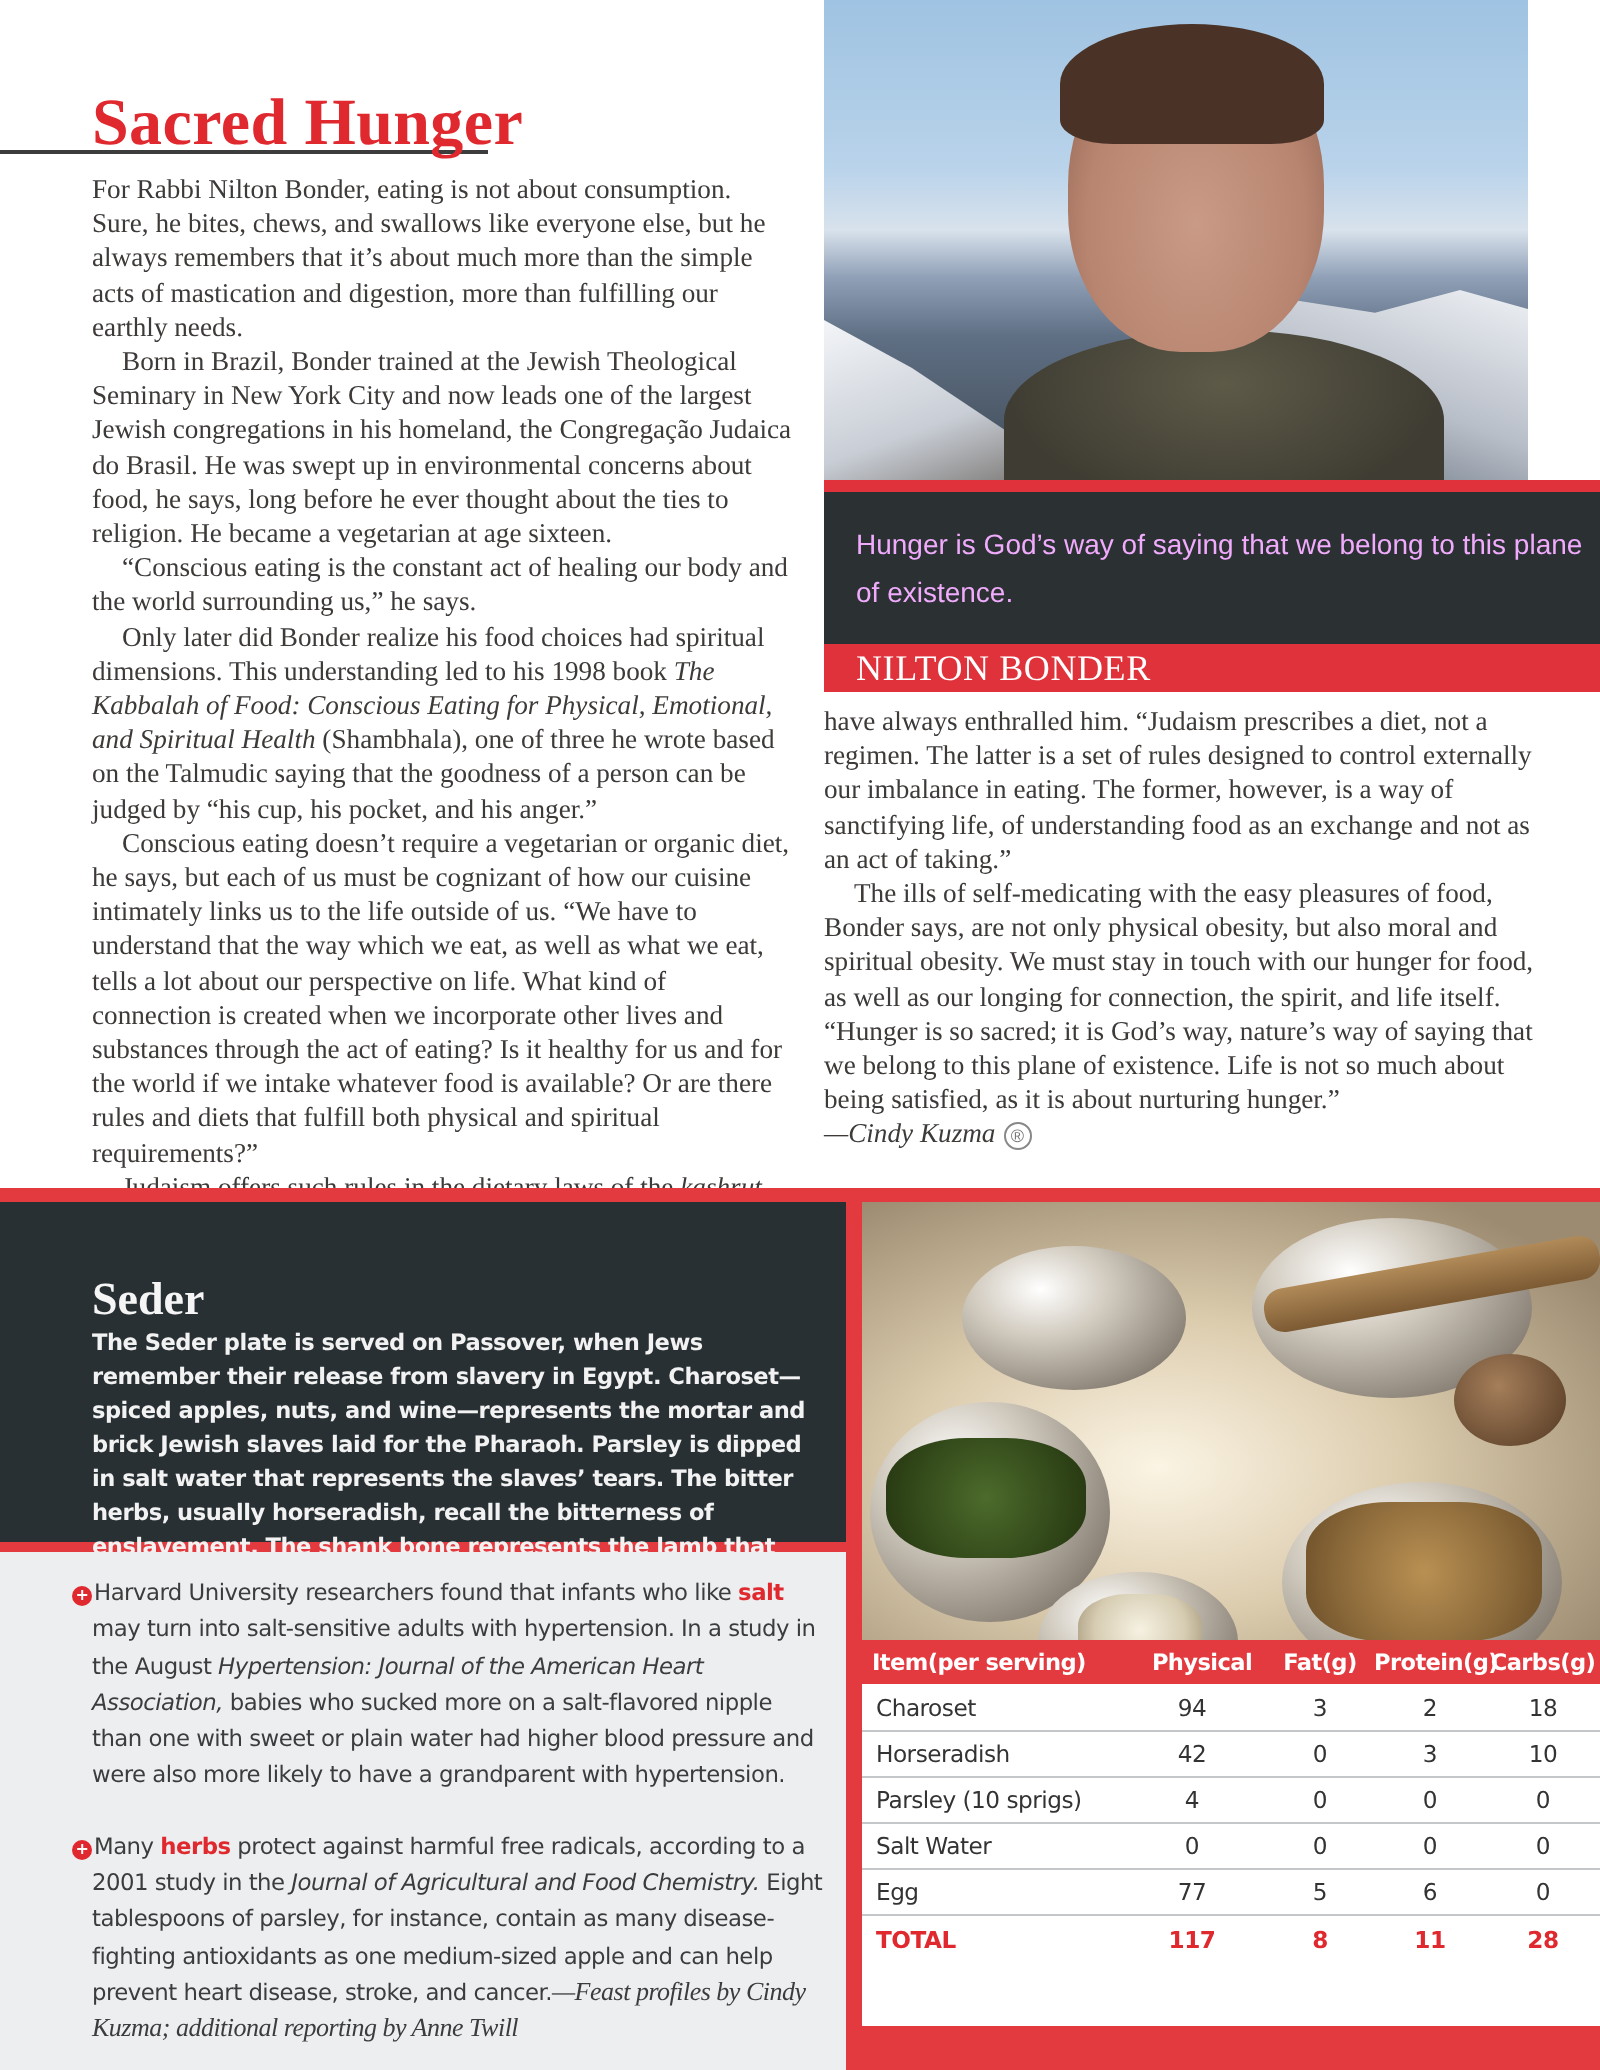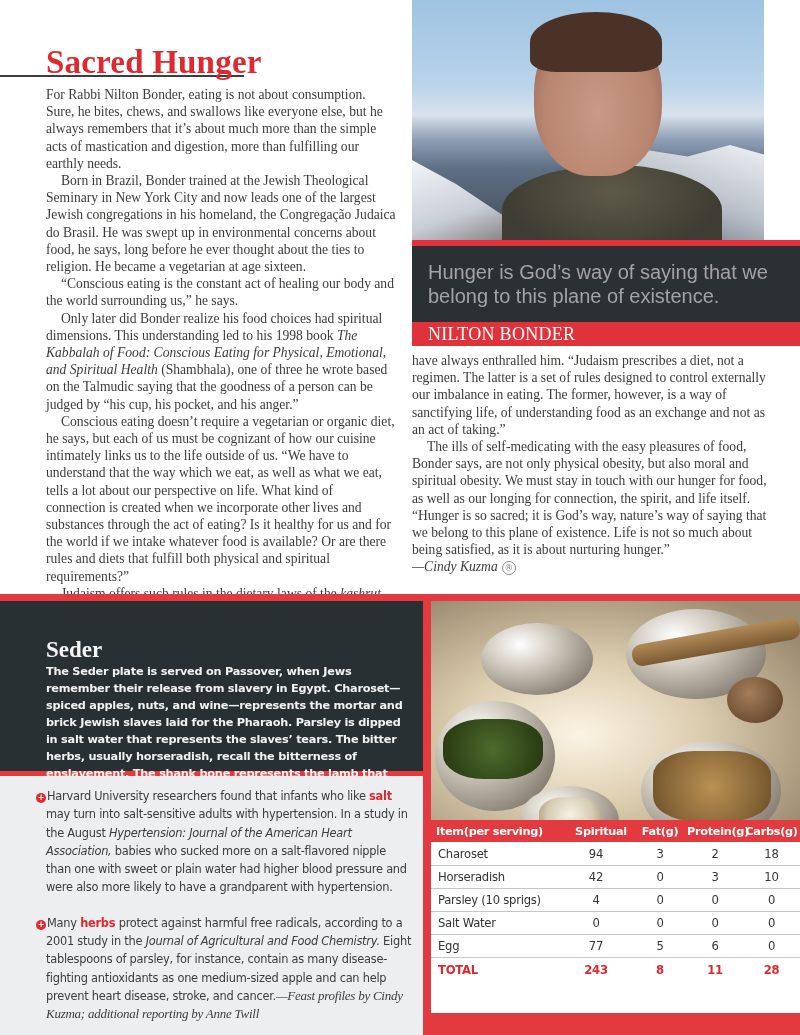--- a/index.html
+++ b/index.html
@@ -22,21 +22,21 @@
     background: linear-gradient(180deg, #9fc3e2 0%, #b9d3ea 35%, #d8e2ec 48%, #8f9fb6 58%, #5f6f84 70%, #3f4a55 100%); }
   .portrait .snow-left { position: absolute; left: 0; top: 160px; width: 110px; height: 80px; background: linear-gradient(160deg, #f3f5f8 0%, #c9ced6 60%, #7d7a77 100%); clip-path: polygon(0 0, 40% 30%, 100% 85%, 100% 100%, 0 100%); }
   .portrait .snow-right { position: absolute; right: 0; top: 145px; width: 170px; height: 95px; background: linear-gradient(200deg, #eef1f5 0%, #b8bec8 50%, #54606d 100%); clip-path: polygon(0 15%, 30% 5%, 55% 12%, 80% 0, 100% 10%, 100% 100%, 0 100%); }
   .portrait .head { position: absolute; left: 122px; top: 16px; width: 128px; height: 160px; border-radius: 48% 48% 44% 44%; background: radial-gradient(ellipse at 50% 60%, #c99a86 0%, #b88570 60%, #8a5e4c 100%); }
   .portrait .hair { position: absolute; left: 118px; top: 12px; width: 132px; height: 60px; border-radius: 50% 50% 20% 20%; background: #4a3326; }
   .portrait .body { position: absolute; left: 90px; top: 165px; width: 220px; height: 90px; border-radius: 50% 50% 0 0; background: radial-gradient(ellipse at 50% 30%, #5d5a48 0%, #3f3d33 70%); }
 
   
   .quote-top-bar { position: absolute; left: 412px; top: 240px; width: 388px; height: 6px; background: #e0323a; }
   .quote-box { position: absolute; left: 412px; top: 246px; width: 388px; height: 76px; background: #2b3033; padding: 14px 0 0 16px; }
-  .quote-text { font-family: "Liberation Sans", sans-serif; font-size: 20px; line-height: 24px; color: #a3a3a3; }
+  .quote-text { font-family: "Liberation Sans", sans-serif; font-size: 14px; line-height: 24px; color: #f0abfc; }
   .quote-name-bar { position: absolute; left: 412px; top: 322px; width: 388px; height: 24px; background: #e0323a; padding: 1px 0 0 16px; }
   .quote-name { font-family: "Liberation Serif", serif; font-size: 18px; letter-spacing: 0.3px; color: #ffffff; line-height: 22px; }
 
   
   .feature-frame { position: absolute; left: 0; top: 594px; width: 800px; height: 441px; background: #e23a3f; }
   .seder-box { position: absolute; left: 0; top: 601px; width: 423px; height: 170px; background: #283034; padding: 10px 8px 0 46px; }
   .seder-title { font-family: "Liberation Serif", serif; font-size: 23px; color: #f5f5f5; line-height: 24px; margin-top: 27px; }
   .seder-text { font-family: "DejaVu Sans", sans-serif; font-weight: bold; font-size: 11.3px; line-height: 17px; color: #f2f2f2; margin-top: 1px; letter-spacing: -0.25px; }
 
   .notes-box { position: absolute; left: 0; top: 776px; width: 423px; height: 259px; background: #eceef0; padding: 11px 10px 0 36px; }
@@ -131,21 +131,21 @@
   <div class="egg"></div>
   <div class="bowl b4"></div>
   <div class="charoset"></div>
   <div class="bowl b5"></div>
   <div class="horseradish"></div>
 </div>
 
 <div class="table-wrap">
   <div class="table-head">
     <div class="c0">Item(per serving)</div>
-    <div class="c1">Spiritual</div>
+    <div class="c1">Physical</div>
     <div class="c2">Fat(g)</div>
     <div class="c3">Protein(g)</div>
     <div class="c4">Carbs(g)</div>
   </div>
   <div class="table-body">
     <div class="trow">
       <div class="c0">Charoset</div>
       <div class="c1">94</div>
       <div class="c2">3</div>
       <div class="c3">2</div>
@@ -174,19 +174,19 @@
     </div>
     <div class="trow">
       <div class="c0">Egg</div>
       <div class="c1">77</div>
       <div class="c2">5</div>
       <div class="c3">6</div>
       <div class="c4">0</div>
     </div>
     <div class="trow total">
       <div class="c0">TOTAL</div>
-      <div class="c1">243</div>
+      <div class="c1">117</div>
       <div class="c2">8</div>
       <div class="c3">11</div>
       <div class="c4">28</div>
     </div>
   </div>
 </div>
 
 </body></html>

